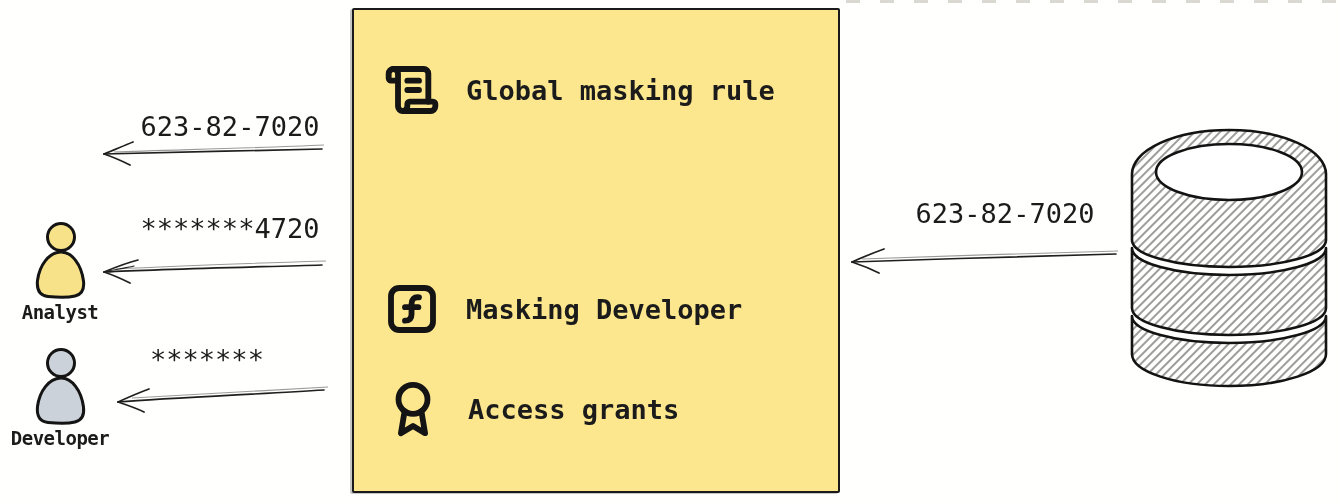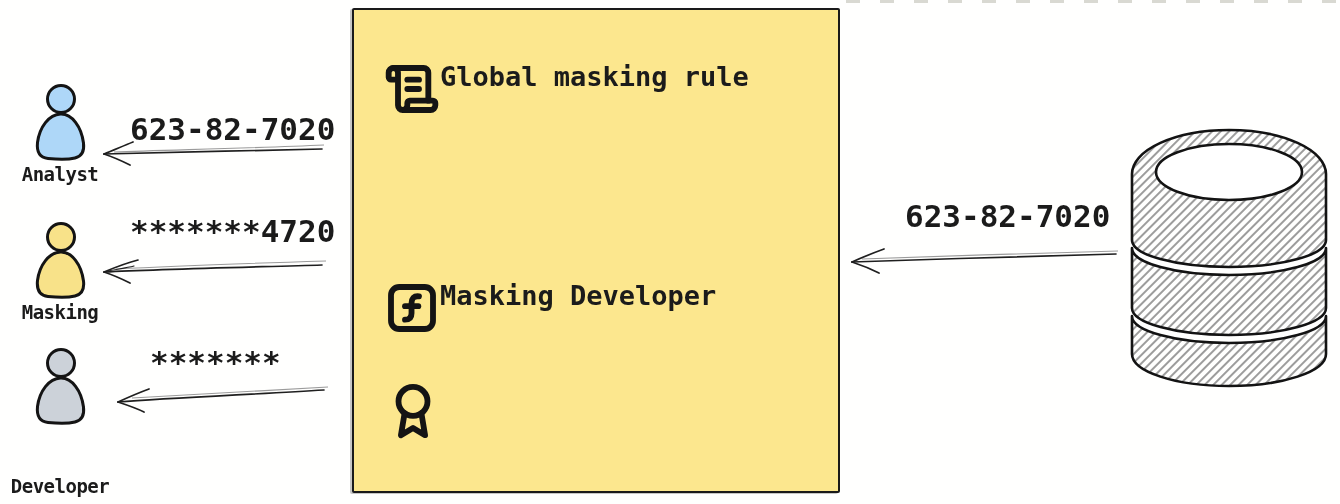--- a/index.html
+++ b/index.html
@@ -8,64 +8,57 @@
   .stage{position:relative;width:1340px;height:504px;background:#fffffe;}
 
   
   .topdashes{position:absolute;left:846px;top:0;width:494px;height:3px;
     background:repeating-linear-gradient(90deg,#d9d9d2 0 14px,transparent 14px 34px);}
 
   
   .persona{position:absolute;left:4px;width:112px;display:flex;flex-direction:column;align-items:center;}
   .persona-analyst{top:84px;}
   .persona-support{top:222px;}
-  .persona-developer{top:348px;gap:48px;}
+  .persona-developer{top:348px;}
   .plabel{font-size:19px;font-weight:700;margin-top:1px;letter-spacing:-0.5px;}
 
   
   .arrow{position:absolute;overflow:visible;}
-  .alabel{position:absolute;font-size:31px;font-weight:700;text-align:center;white-space:nowrap;}
+  .alabel{position:absolute;font-size:27px;font-weight:400;text-align:center;white-space:nowrap;}
   .alabel-1{left:130px;top:111px;width:200px;}
   .alabel-2{left:130px;top:213px;width:200px;}
   .alabel-3{left:150px;top:344px;width:114px;}
   .alabel-4{left:905px;top:198px;width:200px;}
 
   
   .box{position:absolute;left:352px;top:8px;width:484px;height:481px;
     background:#fce78e;border:2.6px solid #1a1a1a;border-radius:2px;
     box-shadow:-2px 1px 0 rgba(130,130,130,0.45);}
-  .row{position:absolute;left:30px;display:flex;height:58px;}
+  .row{position:absolute;left:30px;display:flex;align-items:center;gap:26px;height:58px;}
   .row1{top:51px;}.row2{top:159px;}.row3{top:270px;}.row4{top:370px;}
   .ilabel{font-size:27px;font-weight:700;white-space:nowrap;}
   .icn{flex:0 0 auto;display:block;}
 
   
   .db{position:absolute;left:1126px;top:120px;}
 </style>
 </head>
 <body>
 
 <div class="stage">
 
   <div class="topdashes"></div>
 
-  <div class="persona persona-analyst">
-    <svg width="64" height="78" viewBox="0 0 64 78">
-      <circle cx="33" cy="15" r="13.5" stroke="#141414" stroke-width="3" fill="#aed7f8"></circle>
-      <path d="M32.5 30 C21 30.5 11.5 43 9.5 58.5 C8.5 68 11.5 73.5 20 74.5 C30 75.5 41 75.5 47 74 C53.5 72.5 56.5 67.5 55.5 59 C53.5 43 44 29.5 32.5 30 Z" stroke="#141414" stroke-width="3" stroke-linejoin="round" fill="#aed7f8"></path>
-    </svg>
-    <div class="plabel">Analyst</div>
-  </div>
 
   <div class="persona persona-support">
     <svg width="64" height="78" viewBox="0 0 64 78">
       <circle cx="33" cy="15" r="13.5" stroke="#141414" stroke-width="3" fill="#f8e289"></circle>
       <path d="M32.5 30 C21 30.5 11.5 43 9.5 58.5 C8.5 68 11.5 73.5 20 74.5 C30 75.5 41 75.5 47 74 C53.5 72.5 56.5 67.5 55.5 59 C53.5 43 44 29.5 32.5 30 Z" stroke="#141414" stroke-width="3" stroke-linejoin="round" fill="#f8e289"></path>
     </svg>
-    <div class="plabel">Masking</div>
+    <div class="plabel">Analyst</div>
   </div>
 
   <div class="persona persona-developer">
     <svg width="64" height="78" viewBox="0 0 64 78">
       <circle cx="33" cy="15" r="13.5" stroke="#141414" stroke-width="3" fill="#ccd2d9"></circle>
       <path d="M32.5 30 C21 30.5 11.5 43 9.5 58.5 C8.5 68 11.5 73.5 20 74.5 C30 75.5 41 75.5 47 74 C53.5 72.5 56.5 67.5 55.5 59 C53.5 43 44 29.5 32.5 30 Z" stroke="#141414" stroke-width="3" stroke-linejoin="round" fill="#ccd2d9"></path>
     </svg>
     <div class="plabel">Developer</div>
   </div>
 
@@ -114,20 +107,21 @@
         <path d="M9 11.2h5.7"></path>
       </svg>
       <div class="ilabel">Masking Developer</div>
     </div>
 
     <div class="row row4">
       <svg class="icn" width="58" height="62" viewBox="0 0 24 24" fill="none" stroke="#141414" stroke-width="2.4" stroke-linecap="round" stroke-linejoin="round">
         <circle cx="12" cy="8" r="6"></circle>
         <path d="M15.477 12.89 17 22l-5-3-5 3 1.523-9.11"></path>
       </svg>
+      <div class="ilabel">Access grants</div>
     </div>
 
   </div>
 
   <svg class="arrow" style="left:846px;top:242px;" width="276" height="34" viewBox="0 0 276 34" fill="none">
     <path d="M272 9 C200 11 92 14 16 17" stroke="#9b9b9b" stroke-width="1.1"></path>
     <path d="M270 12 C200 14 90 17 6 20" stroke="#1f1f1f" stroke-width="1.7" stroke-linecap="round"></path>
     <path d="M6 20 C17 15 27 11 38 7" stroke="#1f1f1f" stroke-width="1.7" stroke-linecap="round"></path>
     <path d="M6 20 C15 23 25 27 33 31" stroke="#1f1f1f" stroke-width="1.7" stroke-linecap="round"></path>
   </svg>

